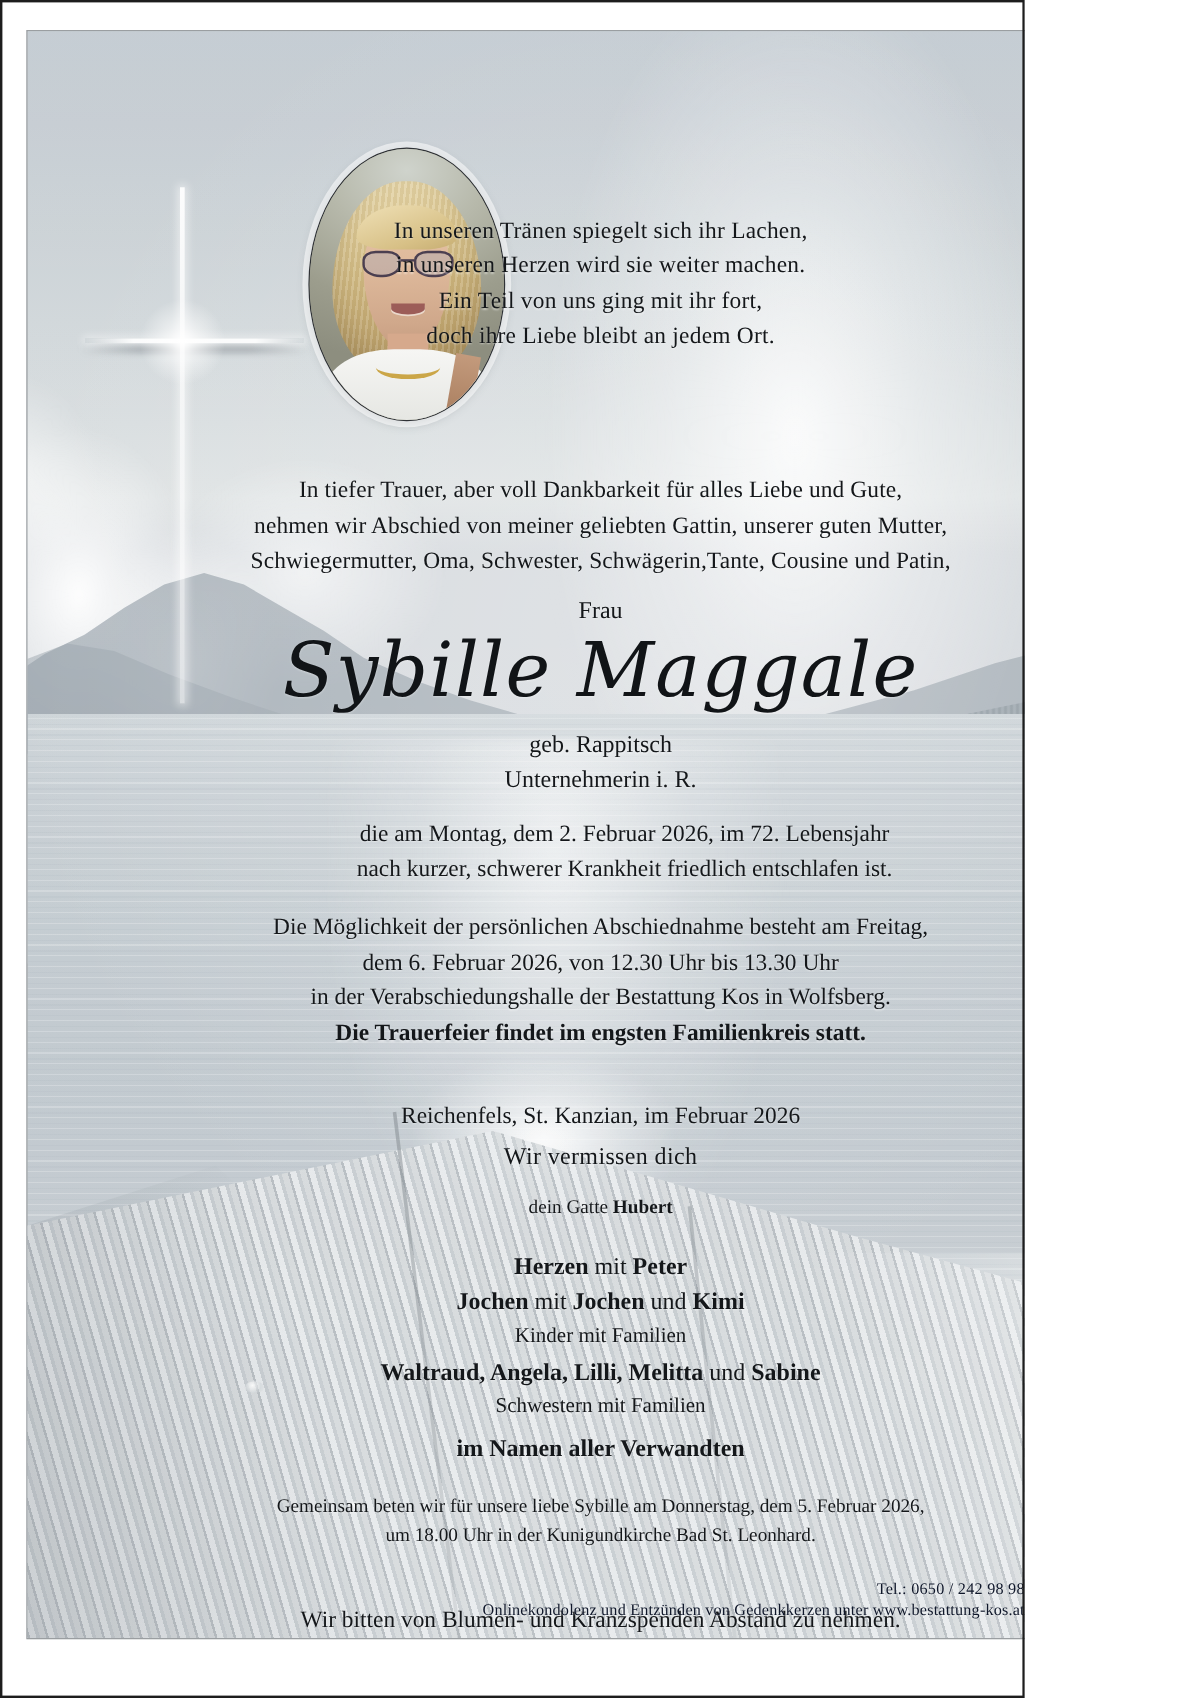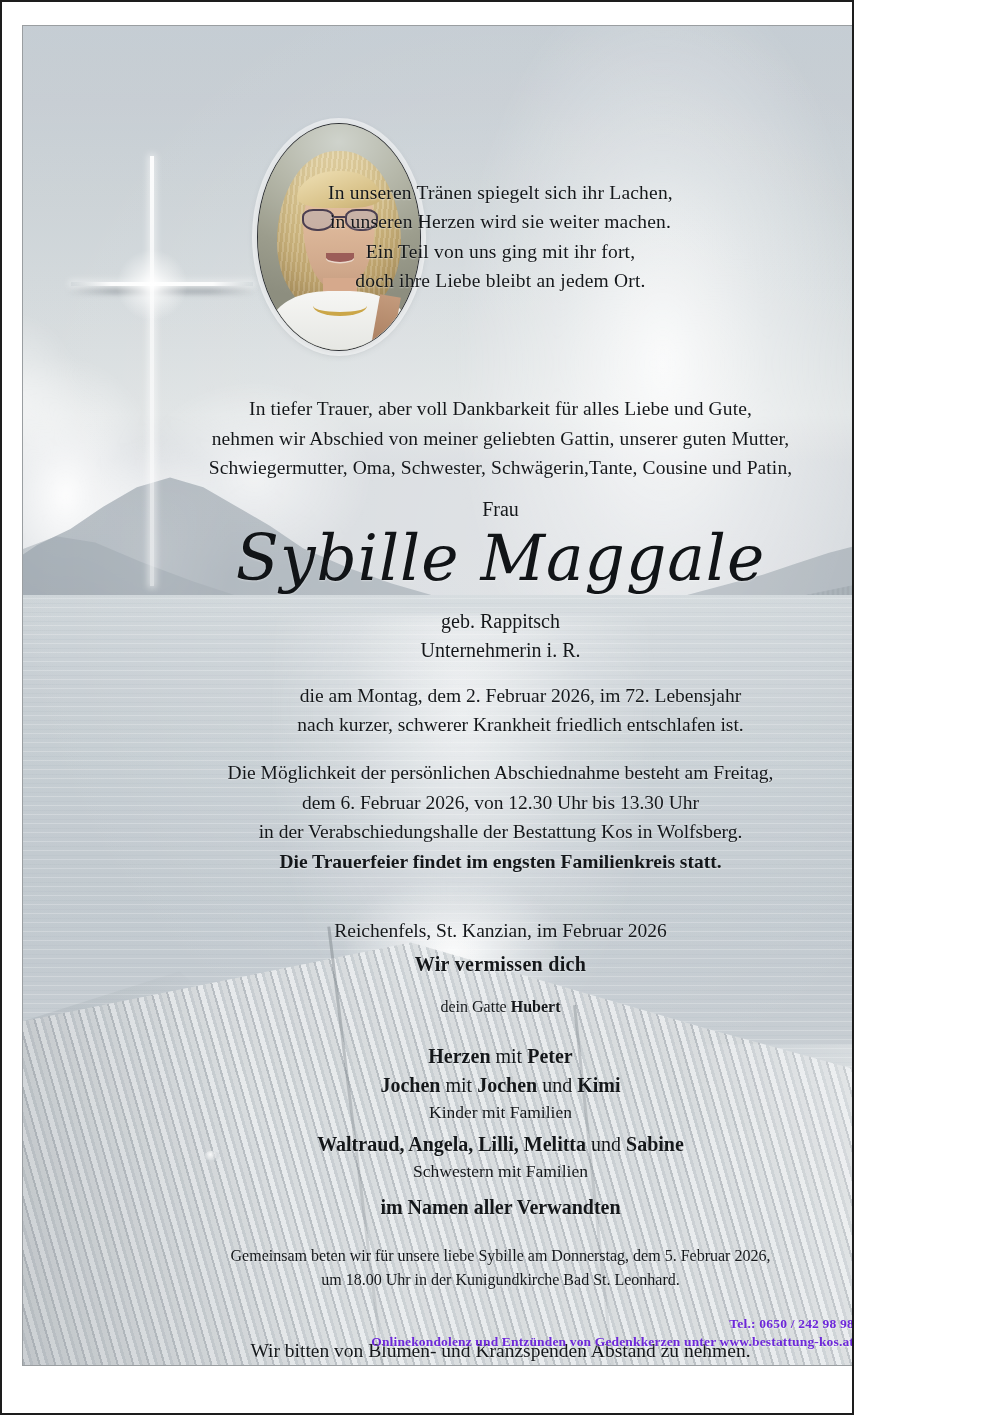--- a/index.html
+++ b/index.html
@@ -358,21 +358,21 @@
     letter-spacing: 1px;
     line-height: 1.05;
     color: #111417;
     text-shadow: 0 1px 2px rgba(255,255,255,.35);
   }
   .born       { top: 581px; font-size: 20px; line-height: 1.45; }
   .died       { top: 655px; font-size: 19.5px; line-height: 1.50; margin-left: 40px; }
   .farewell   { top: 732px; font-size: 19.5px; line-height: 1.52; }
   .farewell .bold { font-weight: bold; }
   .place      { top: 872px; font-size: 19.5px; margin-top: 20px; }
-  .miss       { top: 925px; font-size: 20px; font-weight: bold; letter-spacing: .3px; }
+  .miss       { top: 925px; font-size: 20px; font-weight: normal; letter-spacing: .3px; }
   .spouse     { top: 970px; font-size: 16px; }
   .children   { top: 1016px; font-size: 20px; line-height: 1.46; }
   .children .sub { font-size: 17.5px; font-weight: normal; }
   .sisters    { top: 1104px; font-size: 20px; line-height: 1.46; }
   .sisters .sub { font-size: 17.5px; font-weight: normal; }
   .relatives  { top: 1168px; font-size: 20px; font-weight: bold; }
   .prayer     { top: 1218px; font-size: 16px; line-height: 1.52; }
   .flowers    { top: 1312px; font-size: 19.5px; }
 
   b, .b { font-weight: bold; }
@@ -383,25 +383,24 @@
     left: 0; right: 0; bottom: 14px;
     z-index: 25;
     display: flex;
     align-items: flex-end;
     justify-content: flex-end;
     padding-right: 18px;
     gap: 10px;
   }
   .footer-text {
     text-align: right;
-    color: #6d28d9;
+    color: #0f172a;
     font-family: "Liberation Serif", serif;
     line-height: 1.35;
     text-shadow: 0 1px 1px rgba(255,255,255,.55);
-    font-weight: bold;
   }
   .footer-tel  { font-size: 13.5px; letter-spacing: .2px; }
   .footer-cond { font-size: 13.5px; letter-spacing: .15px; }
   .kos-logo {
     position: relative;
     width: 96px; height: 50px;
     flex: 0 0 auto;
   }
   .kos-logo .kos-word {
     position: absolute;

